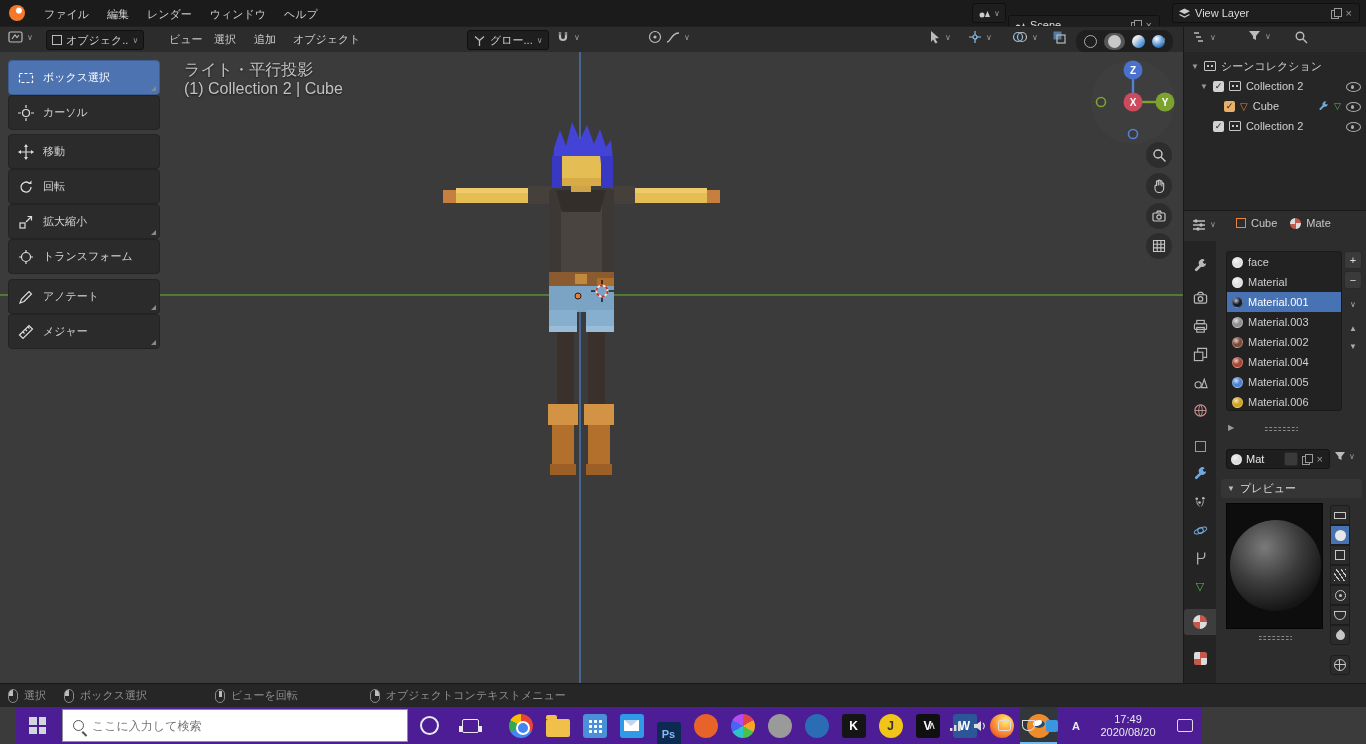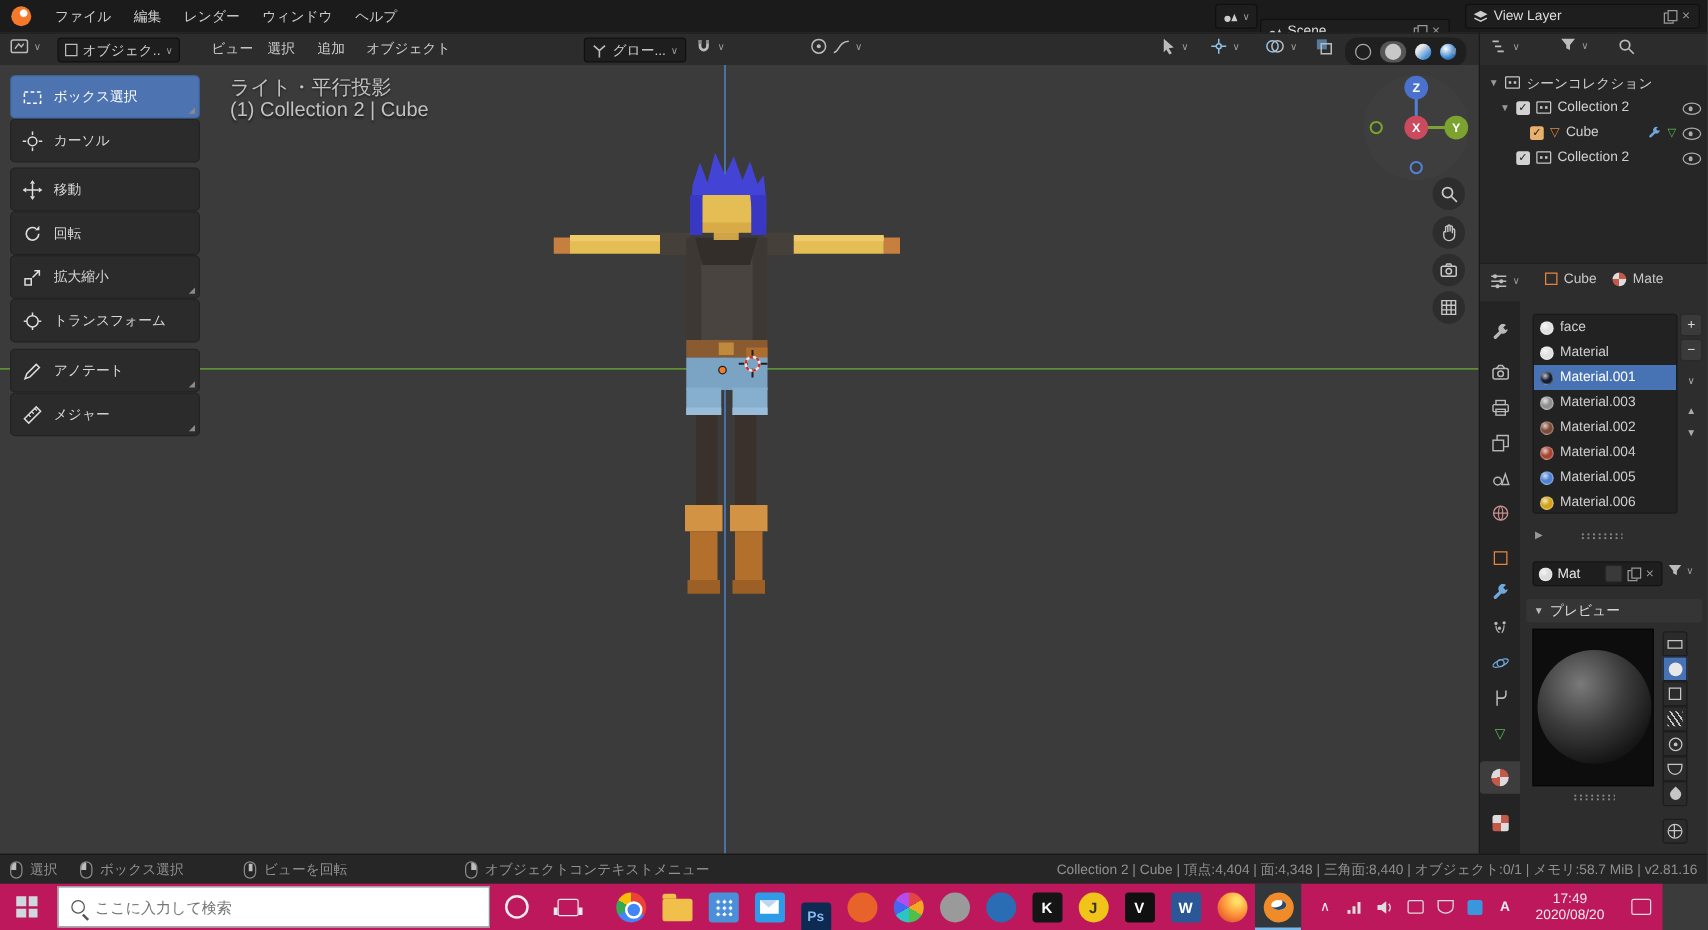--- a/index.html
+++ b/index.html
@@ -82,21 +82,21 @@
 .sh-fluid{width:9px;height:9px;background:#c6c6c6;border-radius:0 50% 50% 50%;transform:rotate(45deg)}
 .sh-world{width:12px;height:12px;border:1.2px solid #c6c6c6;border-radius:50%;background:linear-gradient(#c6c6c6,#c6c6c6) 50% 0/1.2px 100% no-repeat,linear-gradient(#c6c6c6,#c6c6c6) 0 50%/100% 1.2px no-repeat}
 
 #statusbar{position:absolute;left:0;top:683px;width:1366px;height:24px;background:#262626;border-top:1px solid #181818;display:flex;align-items:center;color:#909090;padding:0 8px}
 .sb-group{display:inline-flex;align-items:center;gap:6px}
 .mouse{width:10px;height:14px;border:1px solid #8a8a8a;border-radius:5px;position:relative;flex:none}
 .mouse.lmb::before{content:"";position:absolute;left:0;top:0;width:4px;height:6px;background:#bdbdbd;border-radius:4px 0 0 0}
 .mouse.mmb::before{content:"";position:absolute;left:3px;top:1px;width:3px;height:6px;background:#bdbdbd}
 .mouse.rmb::before{content:"";position:absolute;right:0;top:0;width:4px;height:6px;background:#bdbdbd;border-radius:0 4px 0 0}
 
-#taskbar{position:absolute;left:0;top:707px;width:1330px;height:37px;background:#be185d;color:#e8eaed}
+#taskbar{position:absolute;left:16px;top:707px;width:1186px;height:37px;background:#4c1d95;color:#e8eaed}
 .win{position:absolute;left:13px;top:10px;width:17px;height:17px;display:grid;grid-template-columns:1fr 1fr;grid-template-rows:1fr 1fr;gap:2px}
 .win i{background:#cfd8dc}
 #searchwrap{position:absolute;left:46px;top:2px;width:346px;height:33px;background:#fff;border:1px solid #8a8f94;display:flex;align-items:center;gap:8px;padding-left:10px}
 #searchwrap input{border:none;outline:none;background:none;font-size:12px;color:#444;width:280px;font-family:"Liberation Sans","DejaVu Sans",sans-serif}
 .smag{width:11px;height:11px;border:1.6px solid #555;border-radius:50%;position:relative;flex:none}
 .smag::after{content:"";position:absolute;left:9px;top:10px;width:6px;height:1.8px;background:#555;transform:rotate(45deg);transform-origin:0 0}
 .cortana{position:absolute;left:404px;top:9px;width:19px;height:19px;border-radius:50%;border:2px solid #e8eaed}
 .tview{position:absolute;left:446px;top:12px;width:17px;height:14px;border:1.6px solid #e8eaed;border-radius:2px;box-shadow:-7px 3px 0 -4px #e8eaed,7px 3px 0 -4px #e8eaed}
 #apps{position:absolute;left:486px;top:0;height:37px;display:flex}
 .tb-app{width:37px;height:37px;display:flex;align-items:center;justify-content:center}
@@ -623,29 +623,28 @@
 
 <div id="statusbar">
   <span class="sb-group">
     <span class="mouse lmb"></span>
     <span>選択</span>
   </span>
   <span class="sb-group" style="margin-left:18px">
     <span class="mouse lmb"></span>
     <span>ボックス選択</span>
   </span>
-  <span class="sb-group" style="margin-left:48px">
+  <span class="sb-group" style="margin-left:68px">
     <span class="mouse mmb"></span>
     <span>ビューを回転</span>
   </span>
-  <span class="sb-group" style="margin-left:94px">
+  <span class="sb-group" style="margin-left:72px">
     <span class="mouse rmb"></span>
     <span>オブジェクトコンテキストメニュー</span>
   </span>
-  <span style="margin-left:auto">Collection 2 | Cube | 頂点:4,404 | 面:4,348 | 三角面:8,440 | オブジェクト:0/1 | メモリ:58.7 MiB | v2.81.16</span>
 </div>
 
 <div id="taskbar">
   <div class="win">
       <i></i>
       <i></i>
       <i></i>
       <i></i>
     </div>
   <div id="searchwrap">

